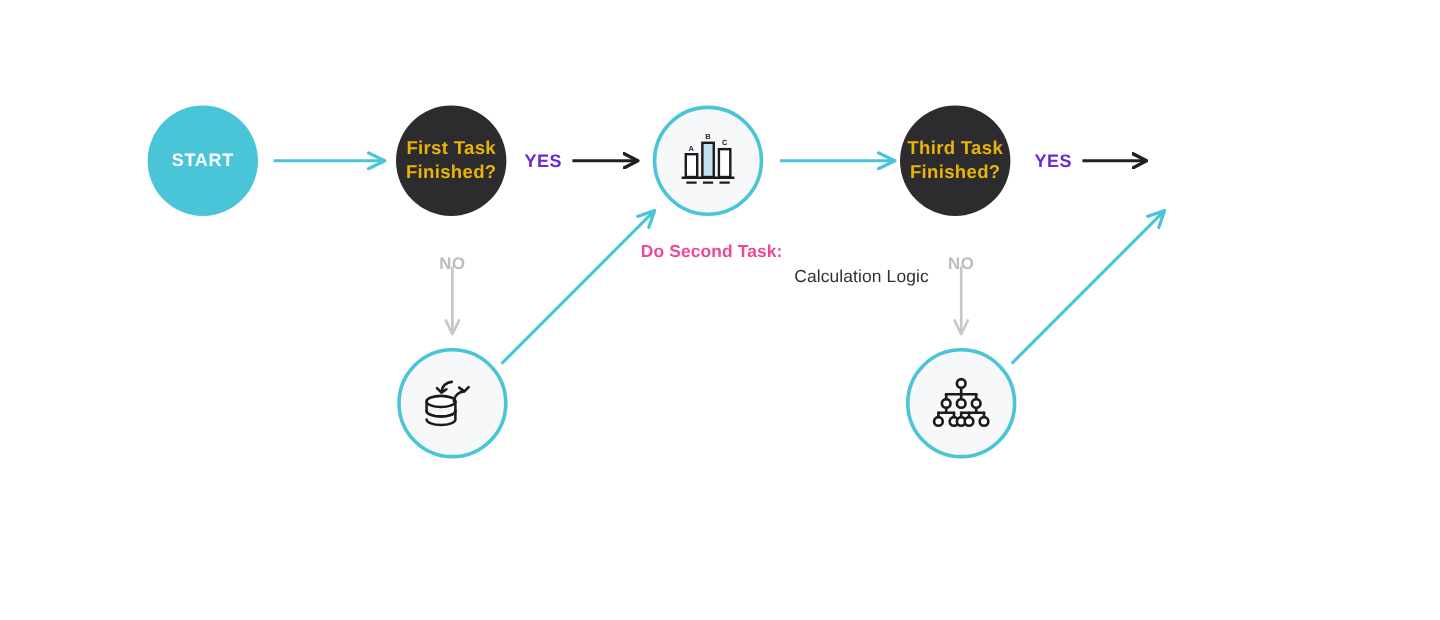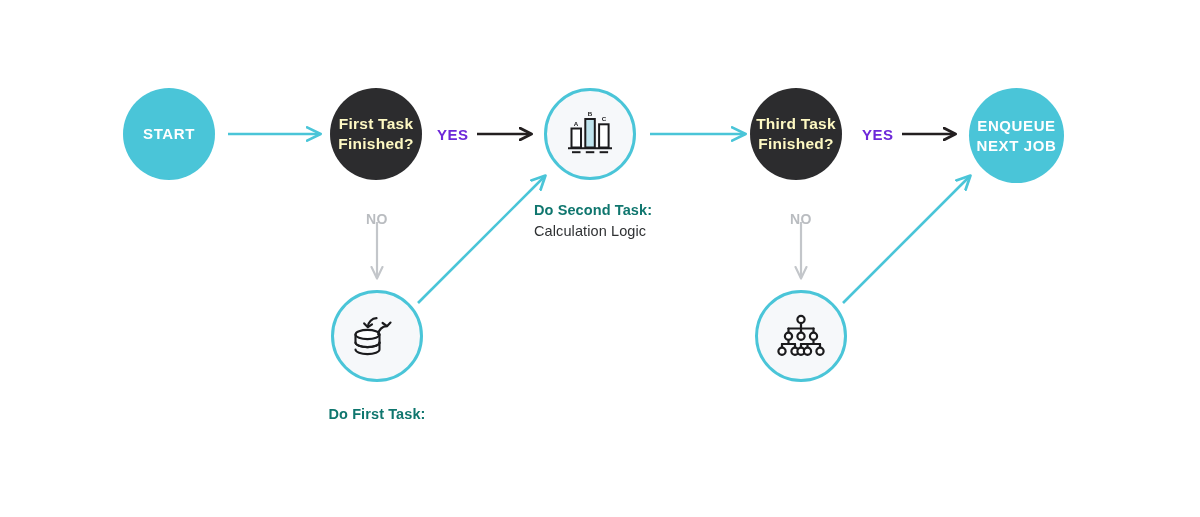--- a/index.html
+++ b/index.html
@@ -36,21 +36,21 @@
     text-align: center;
     box-sizing: border-box;
   }
   .node-teal {
     background: #4ac5d8;
     color: #ffffff;
     align-items: center;
   }
   .node-dark {
     background: #2c2c2e;
-    color: #fef9c3;
+    color: #eab308;
   }
   .node-light {
     background: #f6f8fa;
     border: 3px solid #4ac5d8;
   }
   .node-label {
     font-weight: 700;
     font-size: 15.5px;
     line-height: 1.28;
     letter-spacing: 0.25px;
@@ -93,30 +93,31 @@
   #label-no-2  { left: 790px; top: 199px; }
 
   .caption {
     position: absolute;
     text-align: center;
     line-height: 1.42;
   }
   .caption-title {
     font-weight: 700;
     font-size: 14.5px;
-    color: #0f766e;
+    color: #ec4899;
     letter-spacing: 0.1px;
     display: block;
   }
   .caption-sub {
     font-weight: 400;
     font-size: 14.5px;
     color: #2f3133;
     letter-spacing: 0.1px;
     display: block;
+    text-align: right;
   }
   #caption-second { left: 470px; top: 200px; width: 240px; text-align: left; padding-left: 64px; }
   #caption-first  { left: 257px; top: 404px; width: 240px; }
   #caption-third  { left: 681px; top: 404px; width: 240px; }
 
   
   .icon-holder {
     display: flex;
     align-items: center;
     justify-content: center;
@@ -192,26 +193,20 @@
     </span>
   </div>
 
   <div class="node node-dark" id="node-third-q">
     <span class="node-label">
       <span>Third Task</span><br>
       <span>Finished?</span>
     </span>
   </div>
 
-  <div class="node node-teal" id="node-enqueue">
-    <span class="node-label-caps">
-      <span>ENQUEUE</span><br>
-      <span>NEXT JOB</span>
-    </span>
-  </div>
 
   <div class="node node-light" id="node-first-task">
     <span class="icon-holder">
       <svg width="54" height="48" viewBox="0 0 54 48" xmlns="http://www.w3.org/2000/svg">
 
         <g fill="none" stroke="#1b1b1d" stroke-width="2.1" stroke-linecap="round" stroke-linejoin="round">
           <ellipse cx="17.5" cy="22.5" rx="12" ry="4.6" fill="#ffffff"></ellipse>
           <path d="M5.5 22.5 V30.5 a12 4.6 0 0 0 24 0 V22.5"></path>
           <path d="M5.5 30.5 a12 4.6 0 0 0 24 0"></path>
           <path d="M5.5 37.5 a12 4.6 0 0 0 24 0 V30.5"></path>
@@ -271,17 +266,16 @@
   <div class="edge-label" id="label-yes-2">YES</div>
   <div class="edge-label-no" id="label-no-1">NO</div>
   <div class="edge-label-no" id="label-no-2">NO</div>
 
   <div class="caption" id="caption-second">
     <span class="caption-title">Do Second Task:</span>
     <span class="caption-sub">Calculation Logic</span>
   </div>
 
   <div class="caption" id="caption-first">
-    <span class="caption-title">Do First Task:</span>
   </div>
 
 
 </div>
 
 </body></html>

